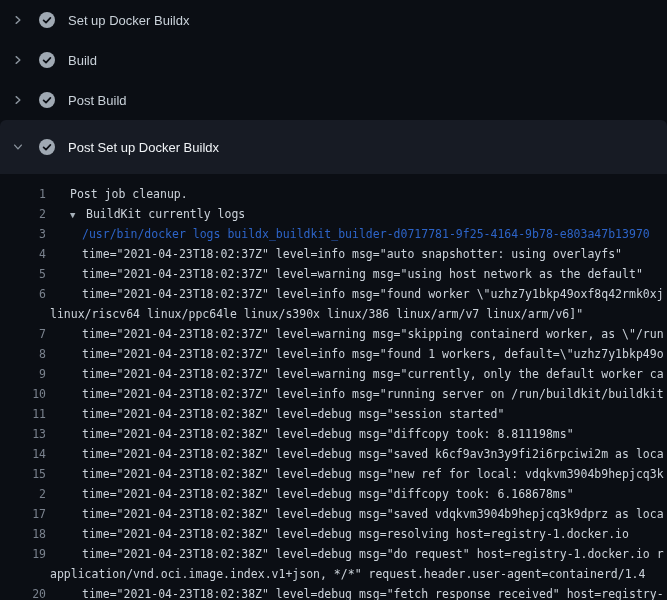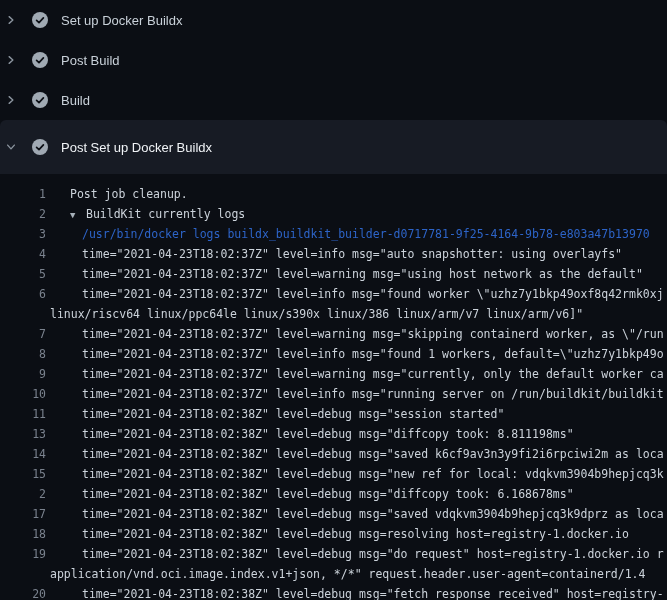--- a/index.html
+++ b/index.html
@@ -3,21 +3,21 @@
 <meta charset="utf-8">
 <style>
   html,body{margin:0;padding:0;background:#0b0e14;}
   .screen{
     position:relative;width:667px;height:600px;overflow:hidden;
     background:#0b0e14;
   }
   
   .steps{width:667px;}
   .step{
-    display:flex;align-items:center;height:40px;padding-left:4px;
+    display:flex;align-items:center;height:40px;padding-left:11px;
     box-sizing:border-box;cursor:pointer;
   }
   .step.expanded{
     height:54px;background:#171b24;border-radius:6px 6px 0 0;
   }
   .chev{width:14px;height:14px;flex:0 0 14px;display:flex;align-items:center;justify-content:center;}
   .chev svg{display:block;}
   .chev.down svg{transform:rotate(90deg);}
   .check{
     width:16px;height:16px;flex:0 0 16px;margin-left:14px;
@@ -76,35 +76,35 @@
       <svg width="12" height="12" viewBox="0 0 16 16">
         <path d="M5.5 3.5 L10.5 8 L5.5 12.5" stroke="#8b949e" stroke-width="1.8" fill="none" stroke-linecap="round" stroke-linejoin="round"></path>
       </svg>
     </span>
     <span class="check">
       <svg width="16" height="16" viewBox="0 0 16 16">
         <circle cx="8" cy="8" r="8" fill="#a0a9b3"></circle>
         <path d="M4.6 8.3 L7 10.6 L11.4 5.9" stroke="#0b0e14" stroke-width="1.7" fill="none" stroke-linecap="round" stroke-linejoin="round"></path>
       </svg>
     </span>
-    <span class="step-label">Post Build</span>
+    <span class="step-label">Build</span>
   </div>
       <div class="step collapsed">
     <span class="chev">
       <svg width="12" height="12" viewBox="0 0 16 16">
         <path d="M5.5 3.5 L10.5 8 L5.5 12.5" stroke="#8b949e" stroke-width="1.8" fill="none" stroke-linecap="round" stroke-linejoin="round"></path>
       </svg>
     </span>
     <span class="check">
       <svg width="16" height="16" viewBox="0 0 16 16">
         <circle cx="8" cy="8" r="8" fill="#a0a9b3"></circle>
         <path d="M4.6 8.3 L7 10.6 L11.4 5.9" stroke="#0b0e14" stroke-width="1.7" fill="none" stroke-linecap="round" stroke-linejoin="round"></path>
       </svg>
     </span>
-    <span class="step-label">Build</span>
+    <span class="step-label">Post Build</span>
   </div>
       <div class="step expanded">
     <span class="chev down">
       <svg width="12" height="12" viewBox="0 0 16 16">
         <path d="M5.5 3.5 L10.5 8 L5.5 12.5" stroke="#8b949e" stroke-width="1.8" fill="none" stroke-linecap="round" stroke-linejoin="round"></path>
       </svg>
     </span>
     <span class="check">
       <svg width="16" height="16" viewBox="0 0 16 16">
         <circle cx="8" cy="8" r="8" fill="#a0a9b3"></circle>

